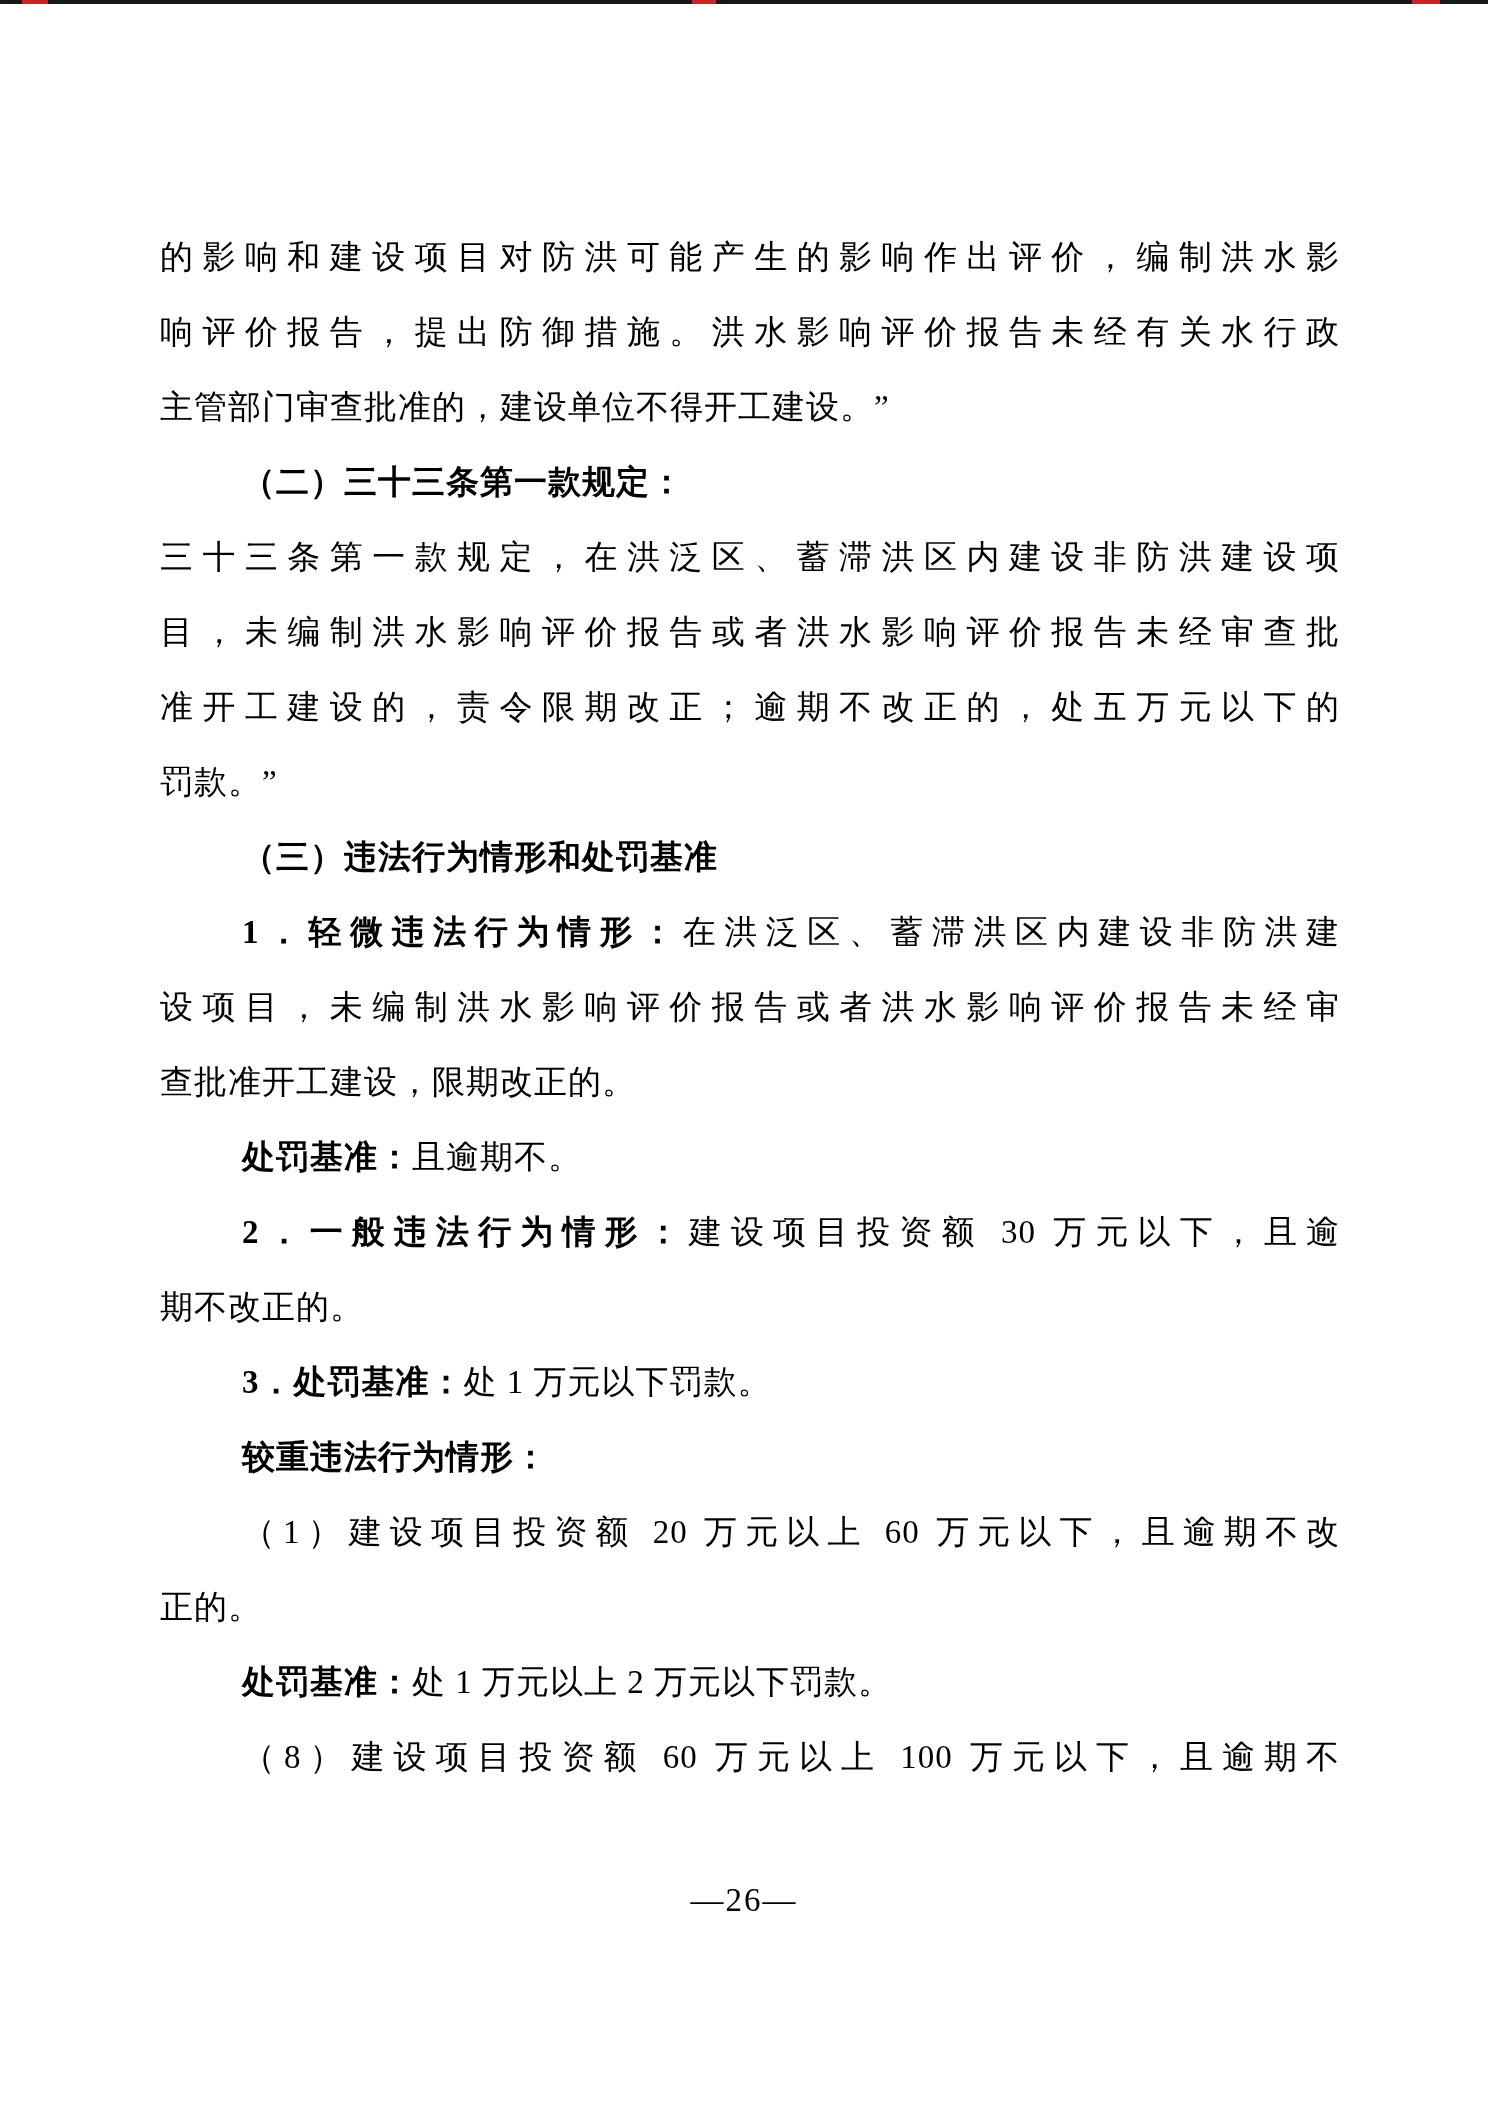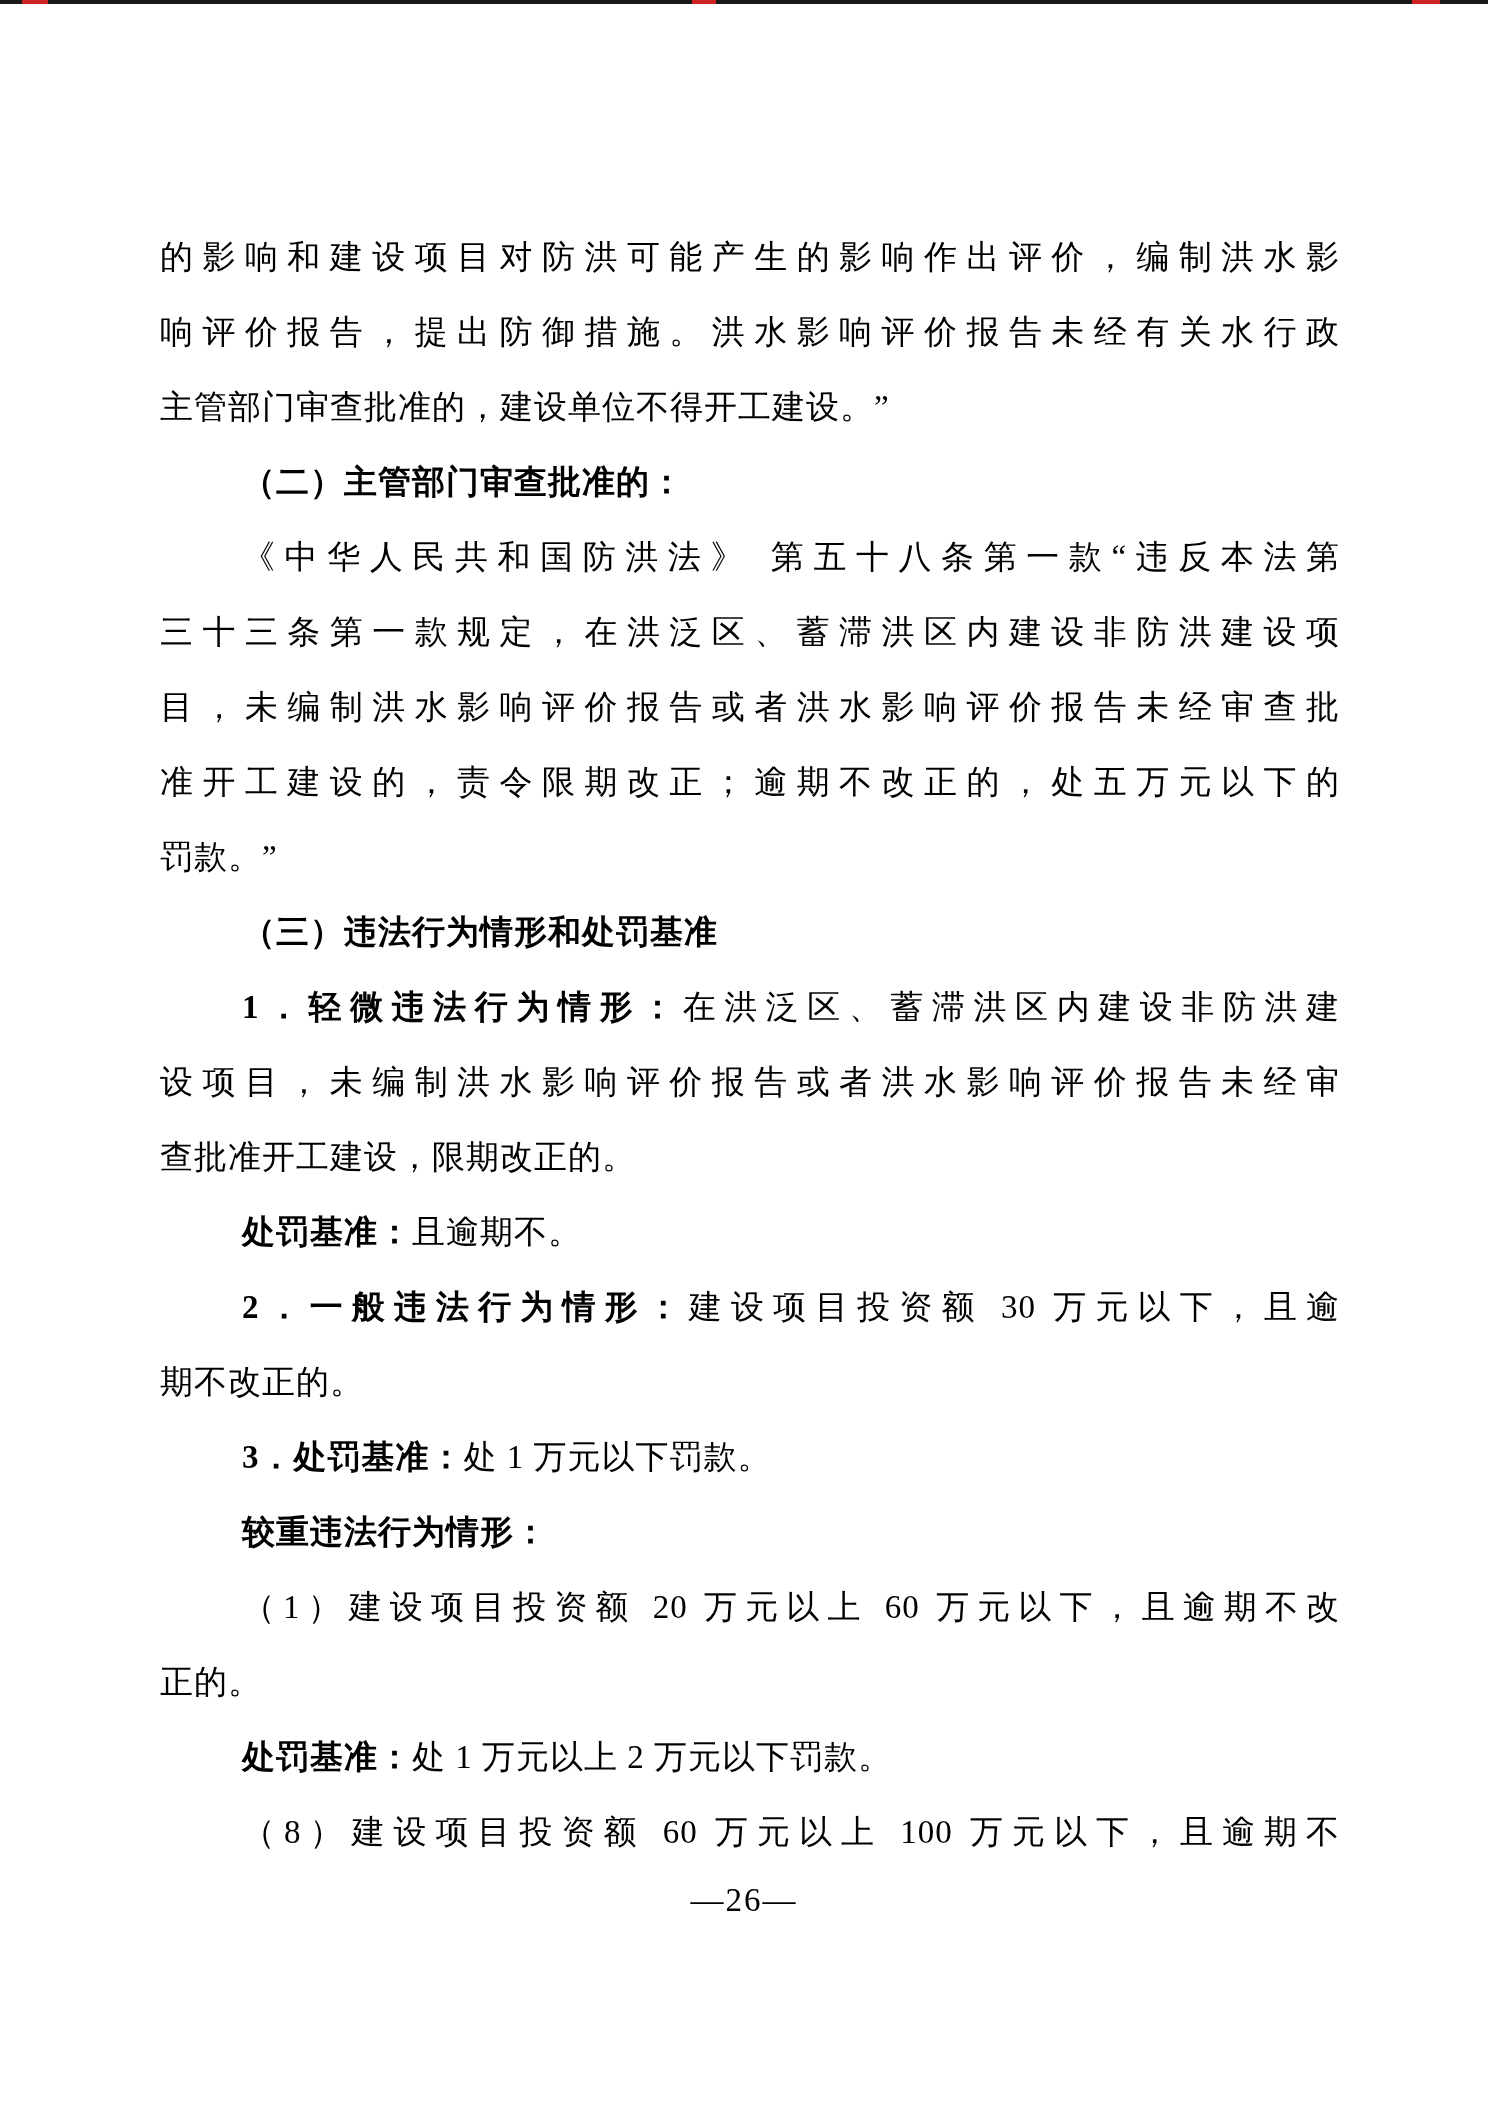--- a/index.html
+++ b/index.html
@@ -52,22 +52,21 @@
 <div id="red-marks-host">
     <div class="red-mark" style="left: 22px; width: 26px; background: rgb(204, 34, 34);"></div>
     <div class="red-mark" style="left: 692px; width: 24px; background: rgb(204, 34, 34);"></div>
     <div class="red-mark" style="left: 1412px; width: 28px; background: rgb(204, 34, 34);"></div>
   </div>
 
 <div id="doc-body">
     <div class="line j"><span class="seg">的影响和建设项目对防洪可能产生的影响作出评价，编制洪水影</span></div>
     <div class="line j"><span class="seg">响评价报告，提出防御措施。洪水影响评价报告未经有关水行政</span></div>
     <div class="line"><span class="seg">主管部门审查批准的，建设单位不得开工建设。”</span></div>
-    <div class="line indent"><span class="seg b">（二）主管部门审查批准的：</span></div>
-    <div class="line j indent"><span class="seg">《中华人民共和国防洪法》 第五十八条第一款“违反本法第</span></div>
+    <div class="line indent"><span class="seg b">（二）三十三条第一款规定：</span></div>
     <div class="line j"><span class="seg">三十三条第一款规定，在洪泛区、蓄滞洪区内建设非防洪建设项</span></div>
     <div class="line j"><span class="seg">目，未编制洪水影响评价报告或者洪水影响评价报告未经审查批</span></div>
     <div class="line j"><span class="seg">准开工建设的，责令限期改正；逾期不改正的，处五万元以下的</span></div>
     <div class="line"><span class="seg">罚款。”</span></div>
     <div class="line indent"><span class="seg b">（三）违法行为情形和处罚基准</span></div>
     <div class="line j indent"><span class="seg b">1．轻微违法行为情形：</span><span class="seg">在洪泛区、蓄滞洪区内建设非防洪建</span></div>
     <div class="line j"><span class="seg">设项目，未编制洪水影响评价报告或者洪水影响评价报告未经审</span></div>
     <div class="line"><span class="seg">查批准开工建设，限期改正的。</span></div>
     <div class="line indent"><span class="seg b">处罚基准：</span><span class="seg">且逾期不。</span></div>
     <div class="line j indent"><span class="seg b">2．一般违法行为情形：</span><span class="seg">建设项目投资额 30 万元以下，且逾</span></div>

